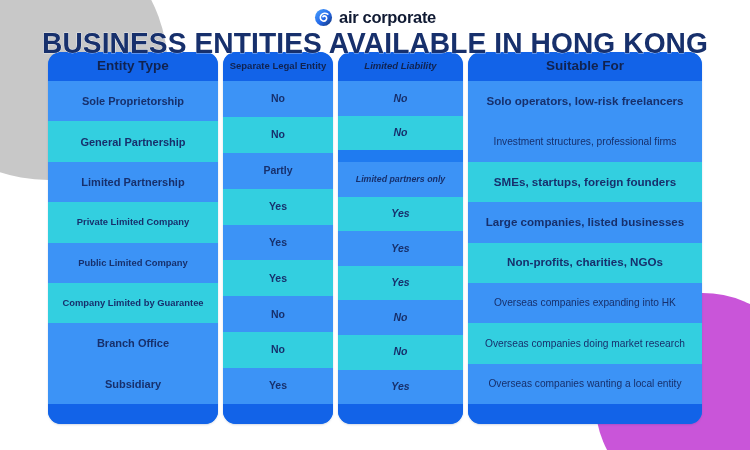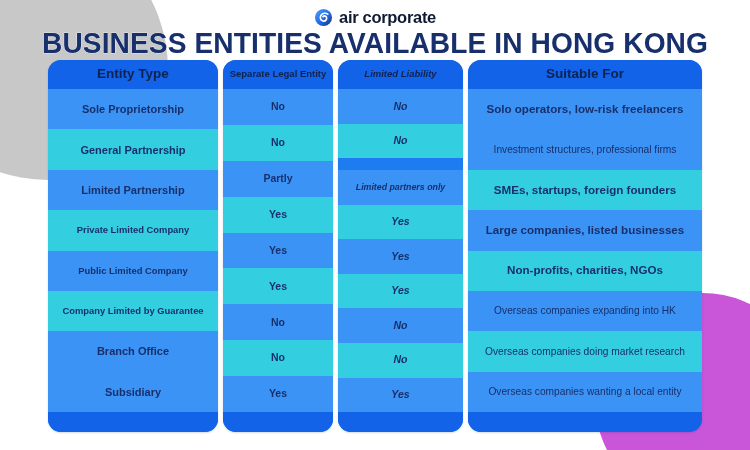--- a/index.html
+++ b/index.html
@@ -86,21 +86,21 @@
     z-index: 5;
     transform: scaleX(0.97);
     -webkit-text-stroke: 0.6px #ffffff;
     paint-order: stroke fill;
     white-space: nowrap;
   }
 
   
   .table {
     position: absolute;
-    top: 60px;
+    top: 52px;
     left: 48px;
     width: 654px;
     height: 372px;
     display: flex;
     gap: 5px;
     z-index: 3;
   }
   .col {
     display: flex;
     flex-direction: column;

